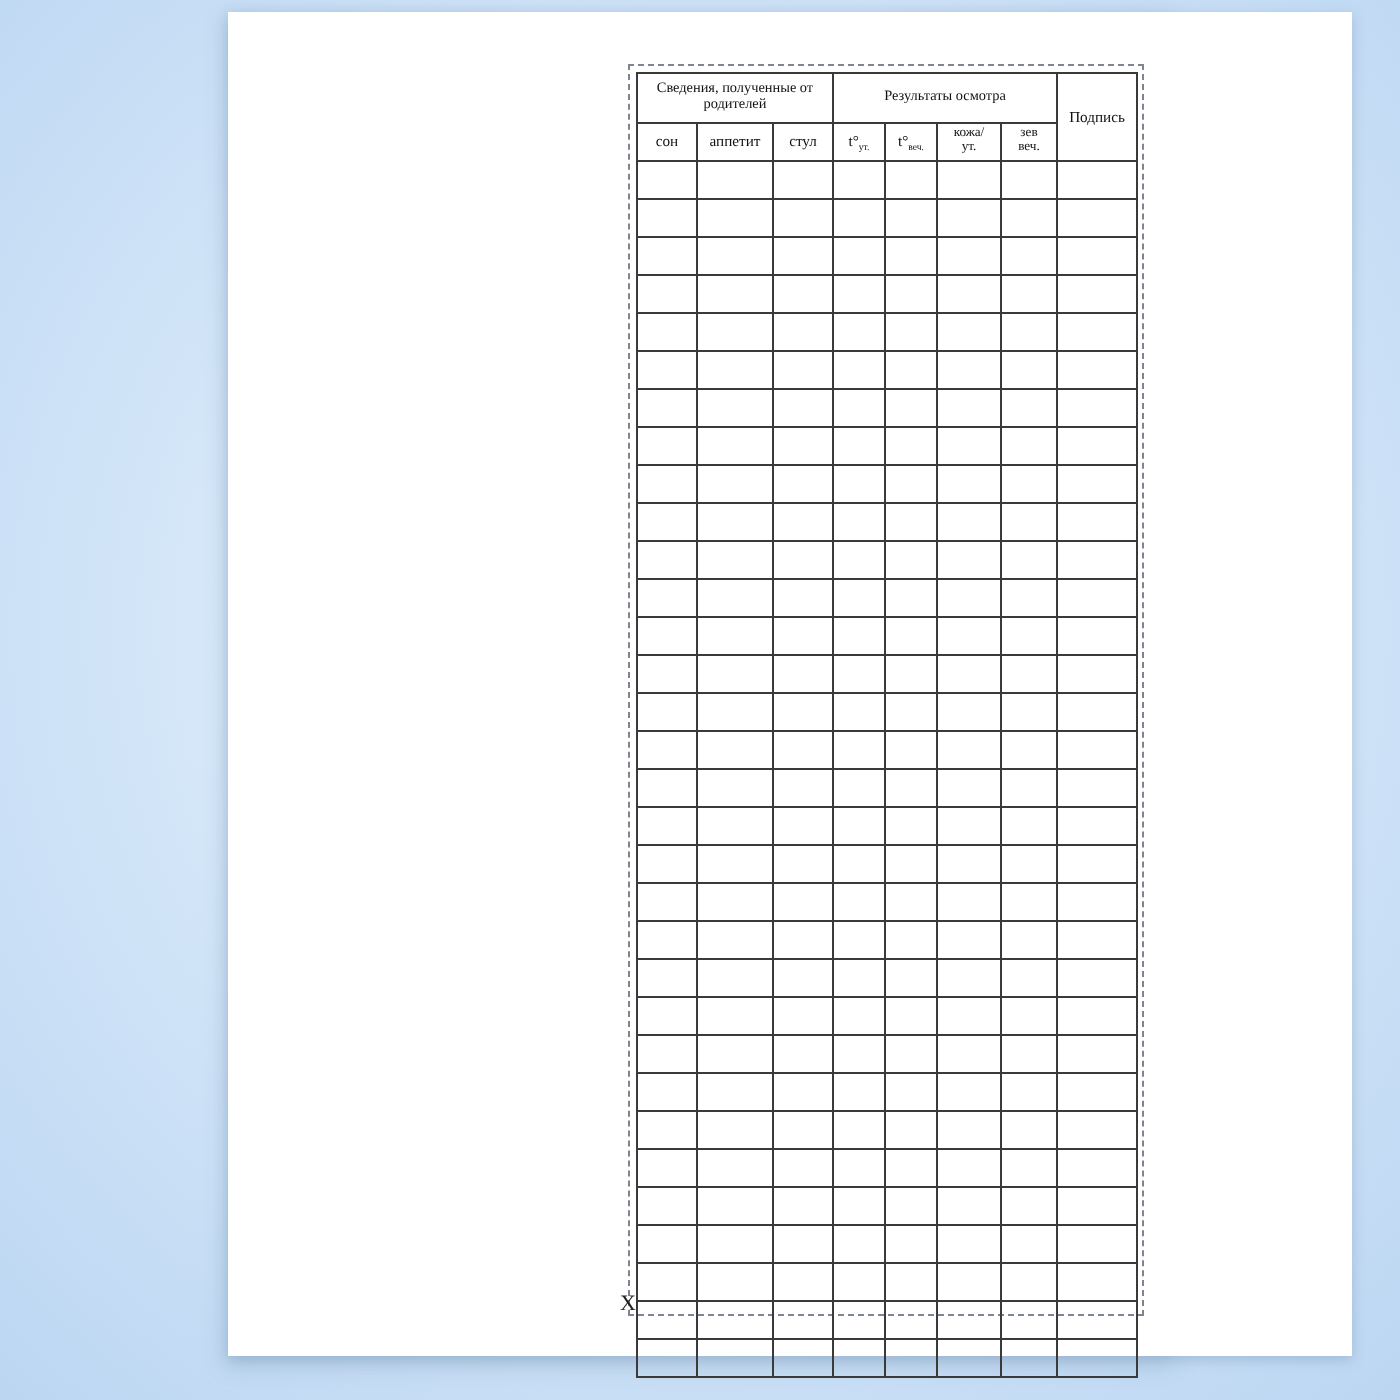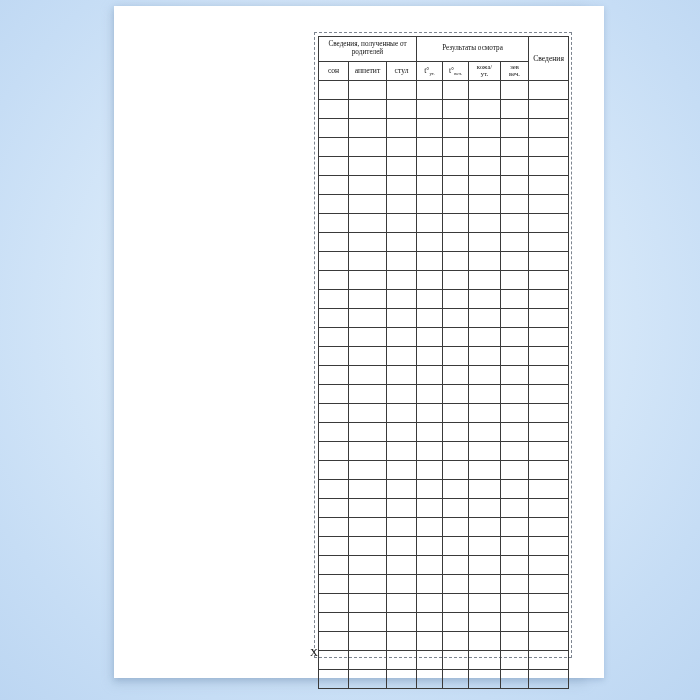--- a/index.html
+++ b/index.html
@@ -27,21 +27,21 @@
     width: 474px;
     height: 676px;
     background: rgba(120, 150, 180, 0.25);
     filter: blur(6px);
     border-radius: 2px;
   }
   .page {
     position: absolute;
     left: 114px;
     top: 6px;
-    width: 490px;
+    width: 562px;
     height: 672px;
     background: #ffffff;
     box-shadow: 0 2px 6px rgba(90,120,160,0.30);
     text-decoration: underline;
   }
   
   .dashed-frame {
     position: absolute;
     left: 200px;
     top: 26px;
@@ -120,21 +120,21 @@
       <col style="width:26px">
         <col style="width:26px">
         <col style="width:32px">
       <col style="width:28px">
         <col style="width:40px">
     </colgroup>
     <thead>
       <tr>
         <th class="h-group" colspan="3">Сведения, полученные от  родителей</th>
         <th class="h-group" colspan="4">Результаты осмотра</th>
-        <th class="sign-cell" rowspan="2">Сведения</th>
+        <th class="sign-cell" rowspan="2">Подпись</th>
       </tr>
       <tr>
         <th class="h-sub">сон</th>
         <th class="h-sub">аппетит</th>
         <th class="h-sub">стул</th>
         <th class="h-sub"><span>t°</span><sub>ут.</sub></th>
         <th class="h-sub"><span>t°</span><sub>веч.</sub></th>
         <th class="h-sub two-line"><span>кожа/</span><br><span>ут.</span></th>
         <th class="h-sub two-line"><span>зев</span><br><span>веч.</span></th>
       </tr>

